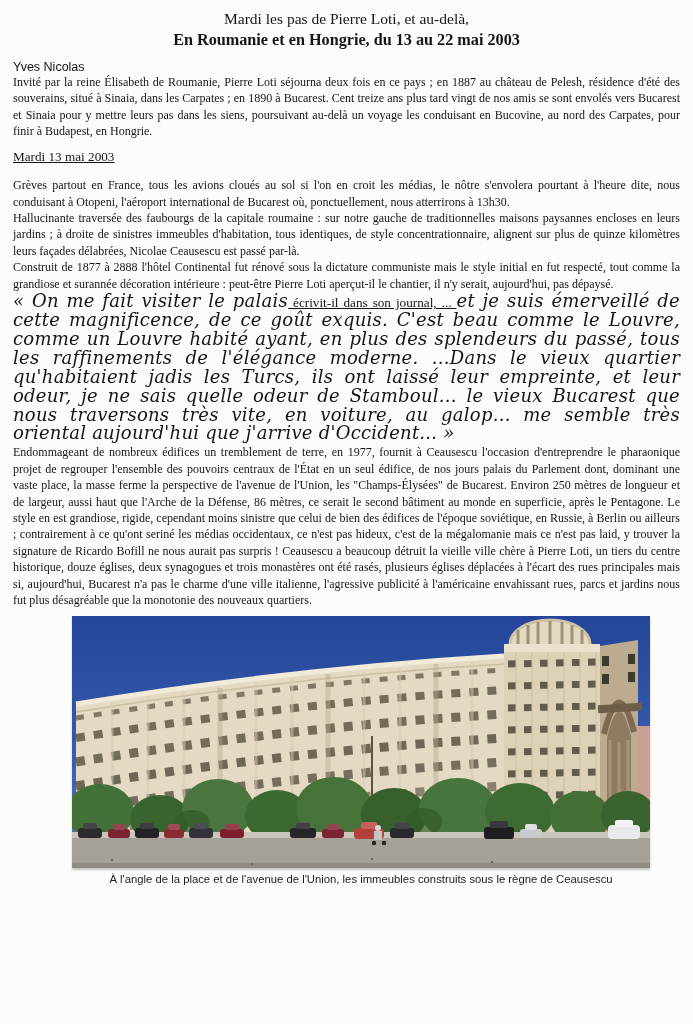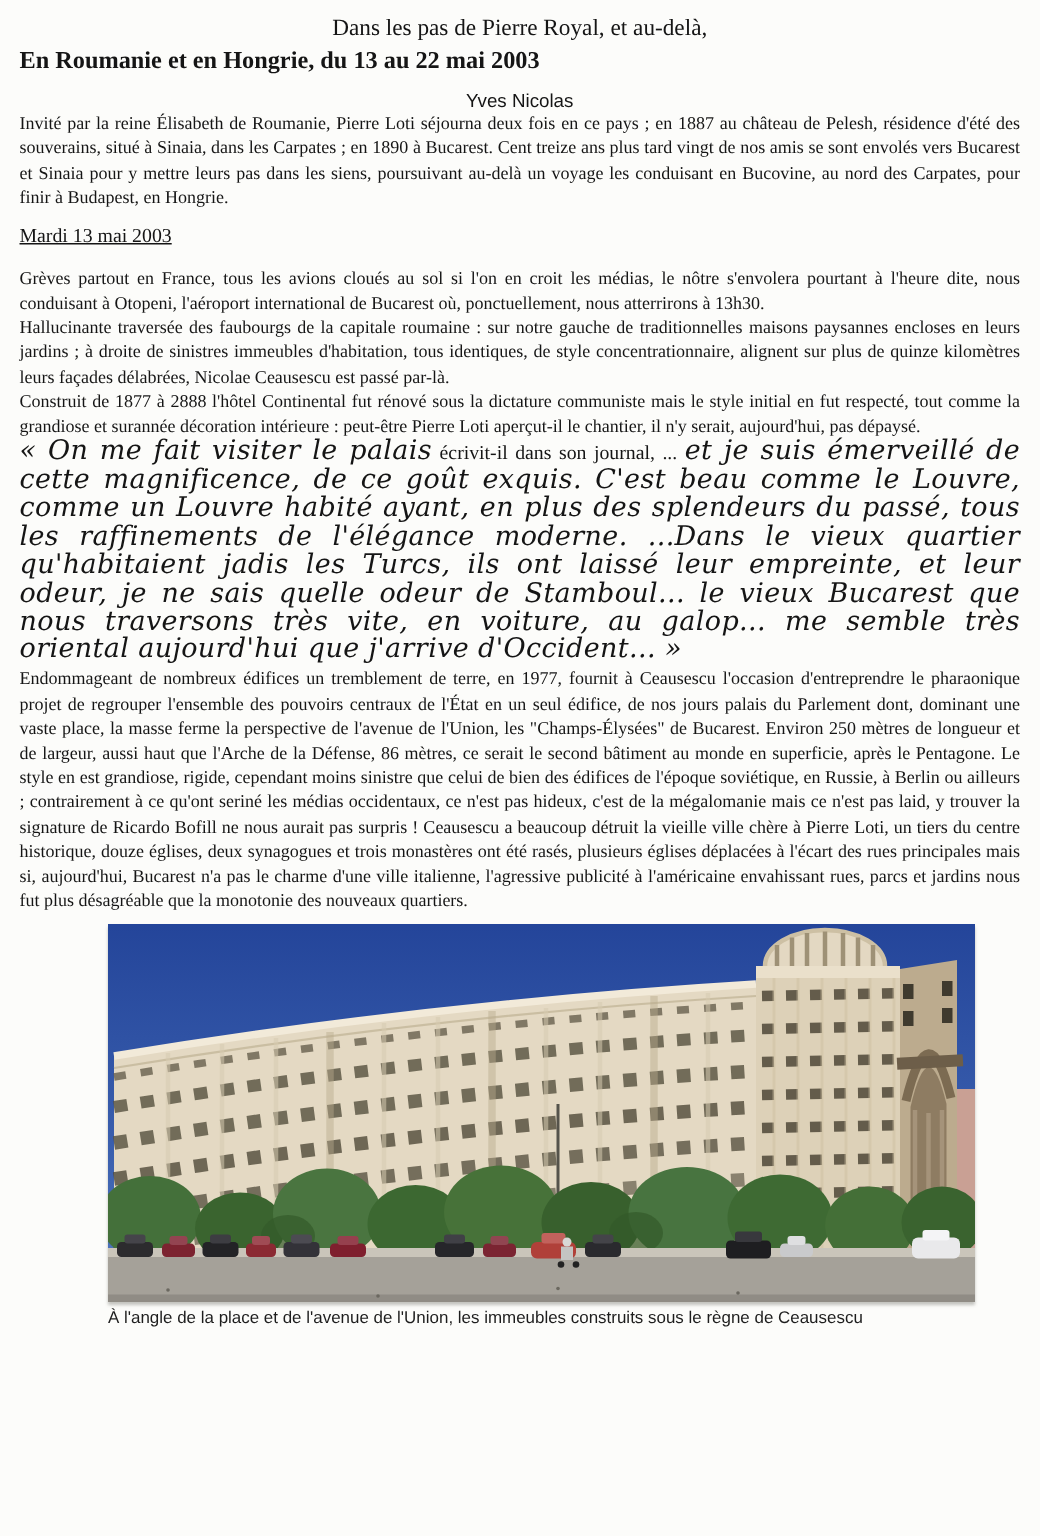--- a/index.html
+++ b/index.html
@@ -4,52 +4,52 @@
 <style>
   html, body { margin:0; padding:0; }
   body {
     width:693px; height:1024px; overflow:hidden;
     background:#fcfcfa; color:#151515;
     font-family:"Liberation Serif", serif;
   }
   .page { padding:9px 13px 0 13px; }
 
   .title-line1 { text-align:center; font-size:15.5px; line-height:19px; }
-  .title-line2 { text-align:left; font-size:16.2px; font-weight:bold; line-height:20px; margin-top:2px; }
-  .author { text-align:center; font-family:"Liberation Sans", sans-serif; font-size:12.5px; margin-top:10px; }
+  .title-line2 { text-align:center; font-size:16.2px; font-weight:bold; line-height:20px; margin-top:2px; }
+  .author { font-family:"Liberation Sans", sans-serif; font-size:12.5px; margin-top:10px; }
 
   p.body {
     font-size:12px; line-height:16.4px;
     text-align:justify; margin:0;
   }
   .mt-lg { margin-top:14px; }
   .mt-sm { margin-top:6px; }
   .date-heading {
     font-size:13.2px; line-height:16.6px; margin:9px 0 12px 0;
   }
   .date-heading span { text-decoration:underline; }
 
   p.quote { font-size:13.9px; line-height:16.9px; text-align:justify; margin:1px 0 0 0; }
   .script { font-style:italic; letter-spacing:0.25px; font-family:"DejaVu Serif", serif; font-size:18px; }
-  .upright { font-style:normal; font-family:"Liberation Serif", serif; font-size:13.2px; }
+  .upright { font-style:normal; font-family:"Liberation Serif", serif; font-size:13.2px;text-decoration:underline; }
 
   .photo-wrap { width:578px; margin:8px 0 0 59px; }
   .photo-frame { width:578px; height:252px; display:block; box-shadow:0 2px 2px rgba(90,90,80,.35); }
   .caption {
-    width:578px; text-align:left;
+    width:578px; text-align:center;
     font-family:"Liberation Sans", sans-serif;
     font-size:11.3px; color:#1d1d1d; margin-top:5px;
   }
 </style>
 </head>
 <body>
 
 <div class="page">
 
-  <div class="title-line1">Dans les pas de Pierre Royal, et au-delà,</div>
+  <div class="title-line1">Mardi les pas de Pierre Loti, et au-delà,</div>
   <div class="title-line2">En Roumanie et en Hongrie, du 13 au 22 mai 2003</div>
   <div class="author">Yves Nicolas</div>
 
   <p class="body mt-lg">Invité par la reine Élisabeth de Roumanie, Pierre Loti séjourna deux fois en  ce pays ; en 1887 au château de Pelesh, résidence d'été des souverains, situé à Sinaia, dans les Carpates ; en 1890 à Bucarest. Cent treize ans plus tard vingt de nos amis se sont envolés vers Bucarest et Sinaia pour y mettre leurs pas dans les siens, poursuivant au-delà un voyage les conduisant en Bucovine, au nord des Carpates, pour finir à Budapest, en Hongrie.</p>
 
   <p class="date-heading"><span>Mardi 13 mai 2003</span></p>
 
   <p class="body">Grèves partout en France, tous les avions cloués au sol si l'on en croit les médias, le nôtre s'envolera pourtant à l'heure dite, nous conduisant à Otopeni, l'aéroport international de Bucarest où, ponctuellement, nous atterrirons à 13h30.</p>
   <p class="body">Hallucinante traversée des faubourgs de la capitale roumaine : sur notre gauche de traditionnelles maisons paysannes encloses en leurs jardins ; à droite de sinistres immeubles d'habitation, tous identiques, de style concentrationnaire, alignent sur plus de quinze kilomètres leurs façades délabrées, Nicolae Ceausescu est passé par-là.</p>
 

